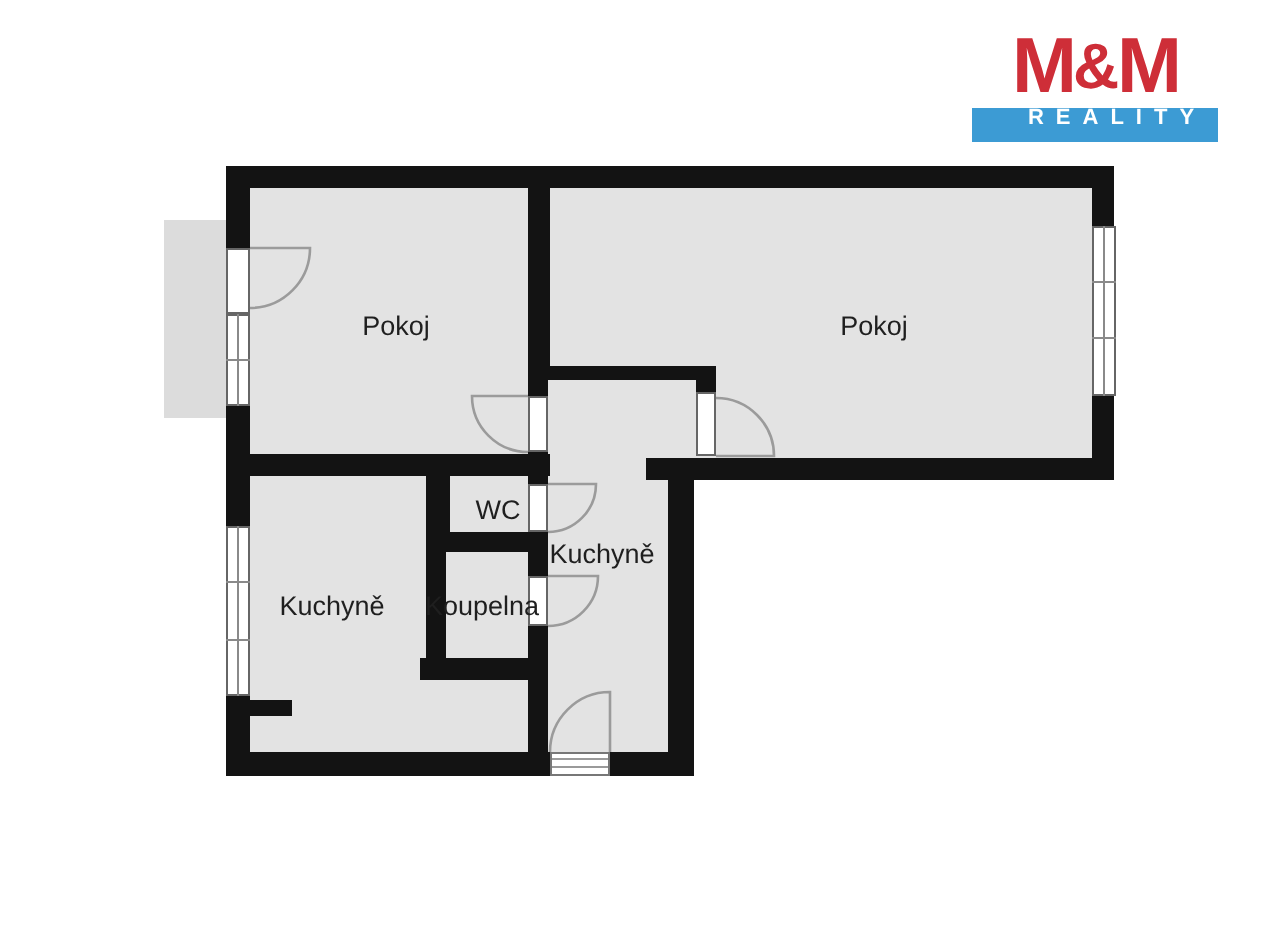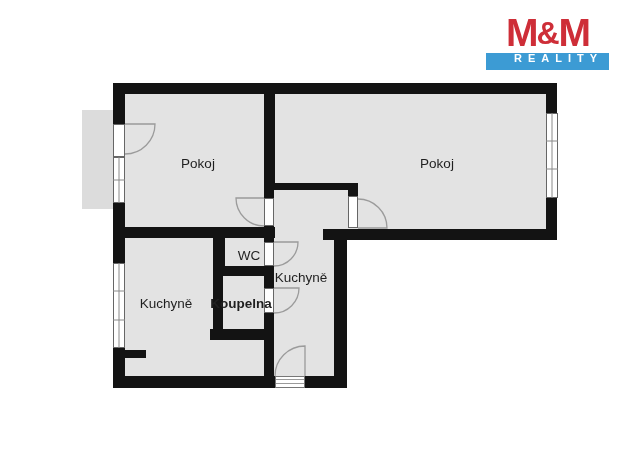--- a/index.html
+++ b/index.html
@@ -97,21 +97,21 @@
       <path d="M 113,291 H 125 M 113,320 H 125 M 119,263 V 348"></path>
       <path d="M 546,141 H 558 M 546,169 H 558 M 552,113 V 198"></path>
     </g>
   </svg>
 
   <span class="room-label" style="left:198px;top:163px;">Pokoj</span>
   <span class="room-label" style="left:437px;top:163px;">Pokoj</span>
   <span class="room-label" style="left:249px;top:255px;text-align:center;">WC</span>
   <span class="room-label" style="left:301px;top:277px;">Kuchyně</span>
   <span class="room-label" style="left:166px;top:303px;">Kuchyně</span>
-  <span class="room-label" style="left:241px;top:303px;font-weight:bold;">Koupelna</span>
+  <span class="room-label" style="left:241px;top:303px;">Koupelna</span>
 
   <div class="logo">
     <div class="logo-name"><span>M</span><span class="logo-amp">&amp;</span><span>M</span></div>
     <div class="logo-bar">
       <span class="logo-tagline">REALITY</span>
     </div>
   </div>
 
 </div>
 

